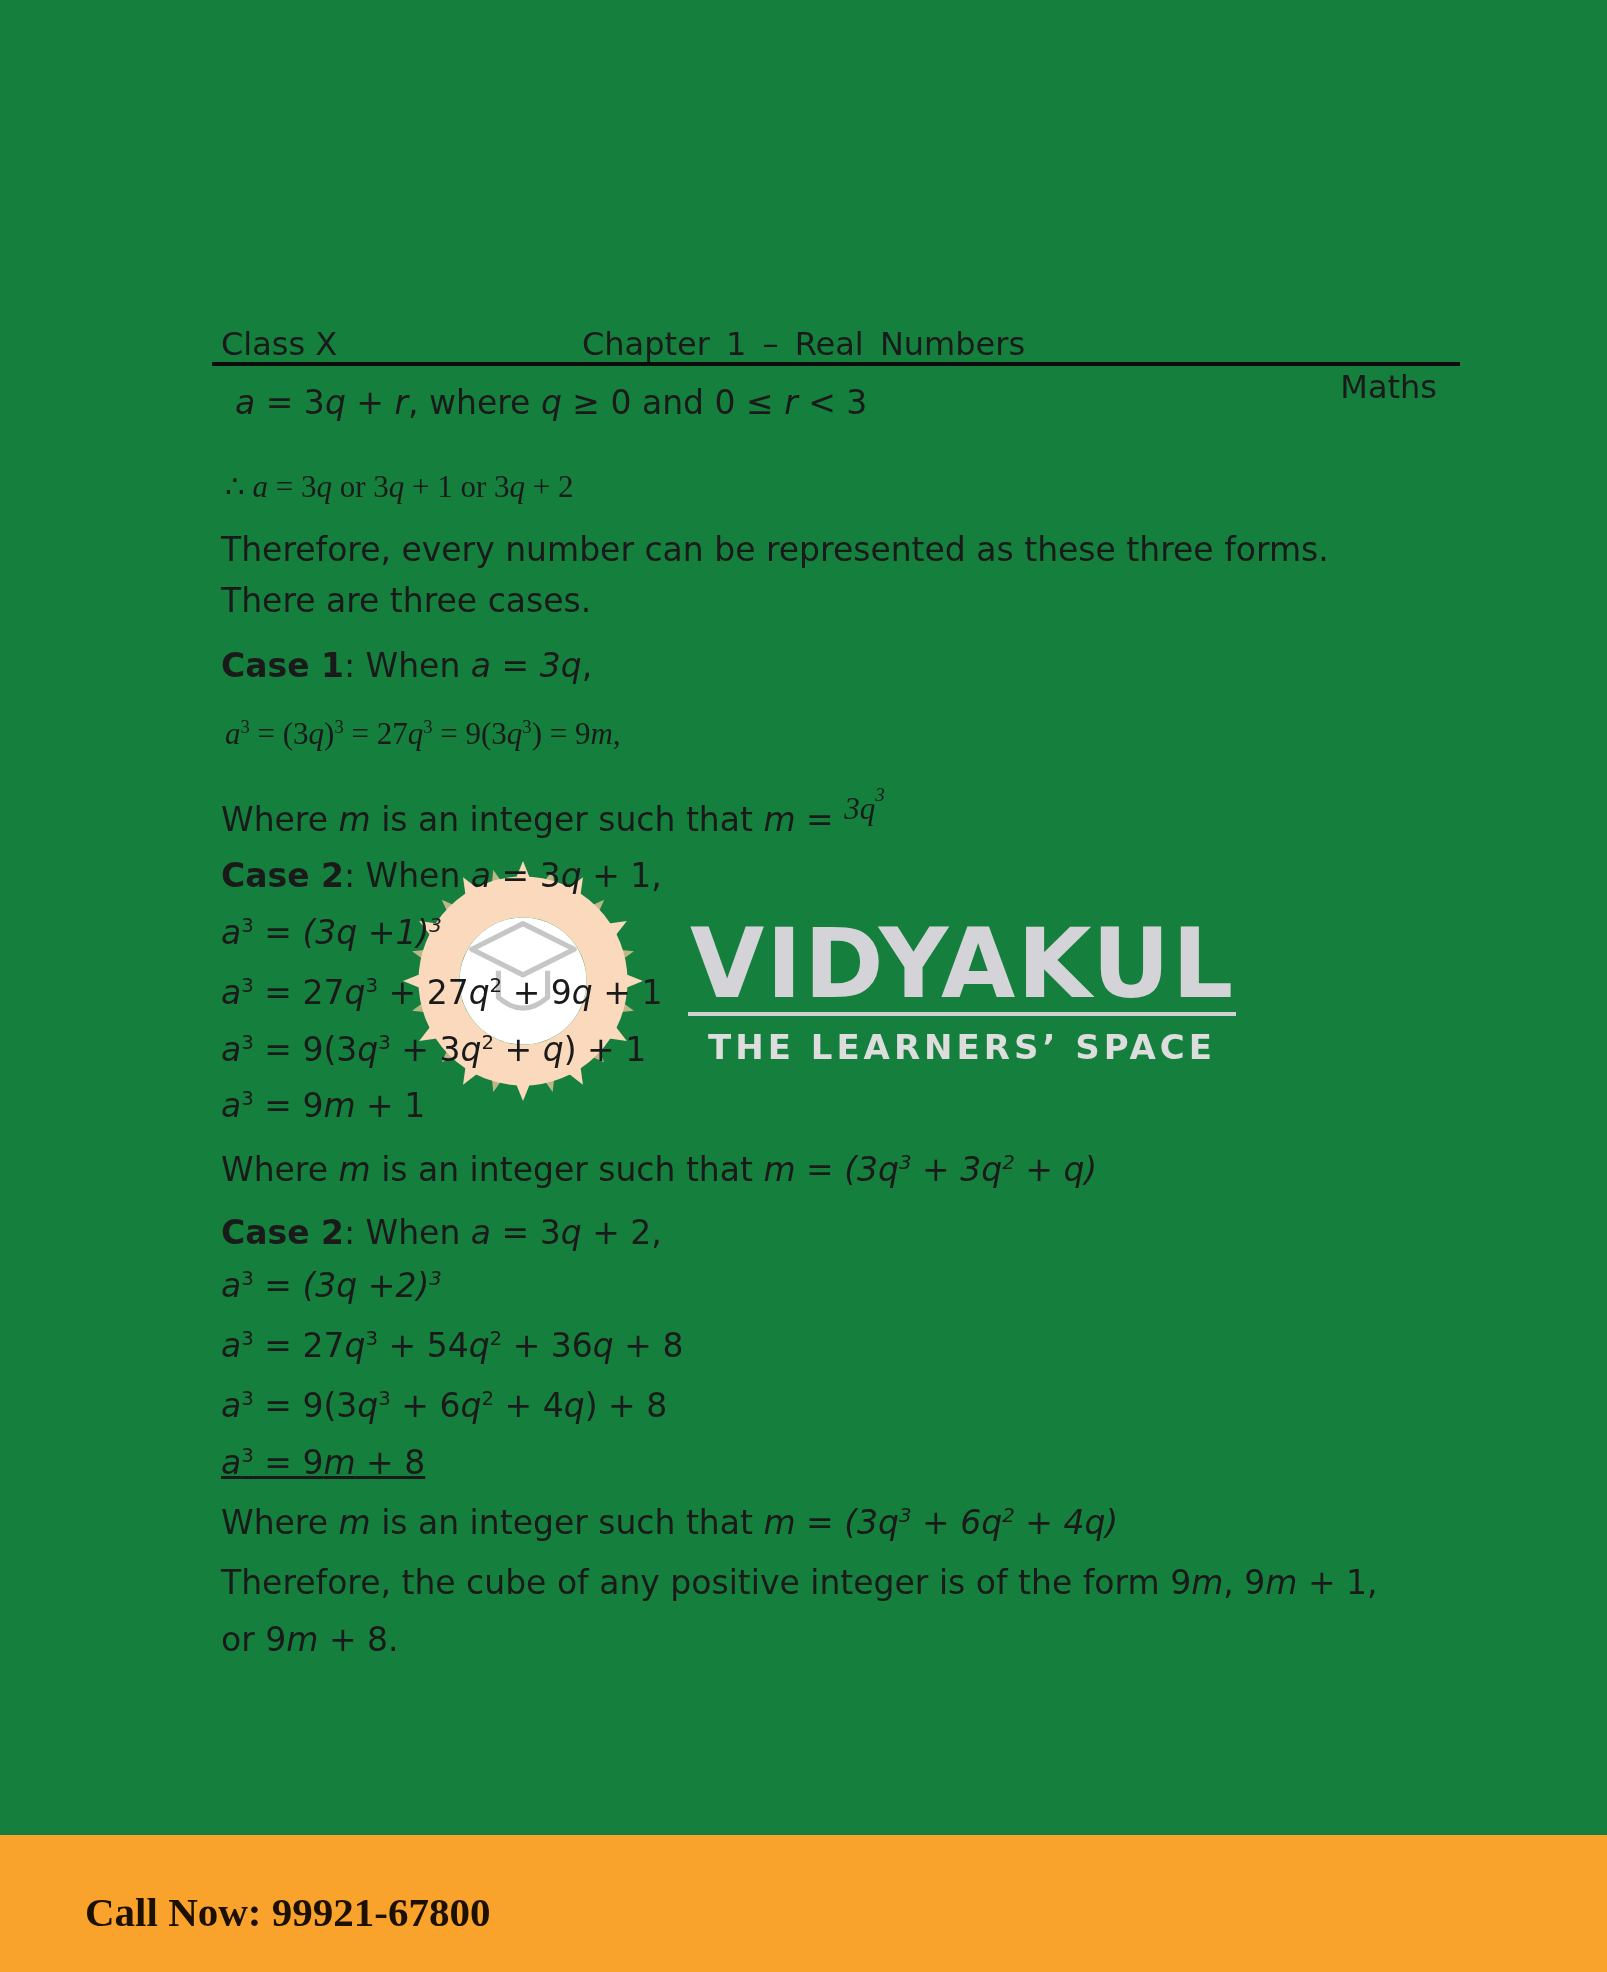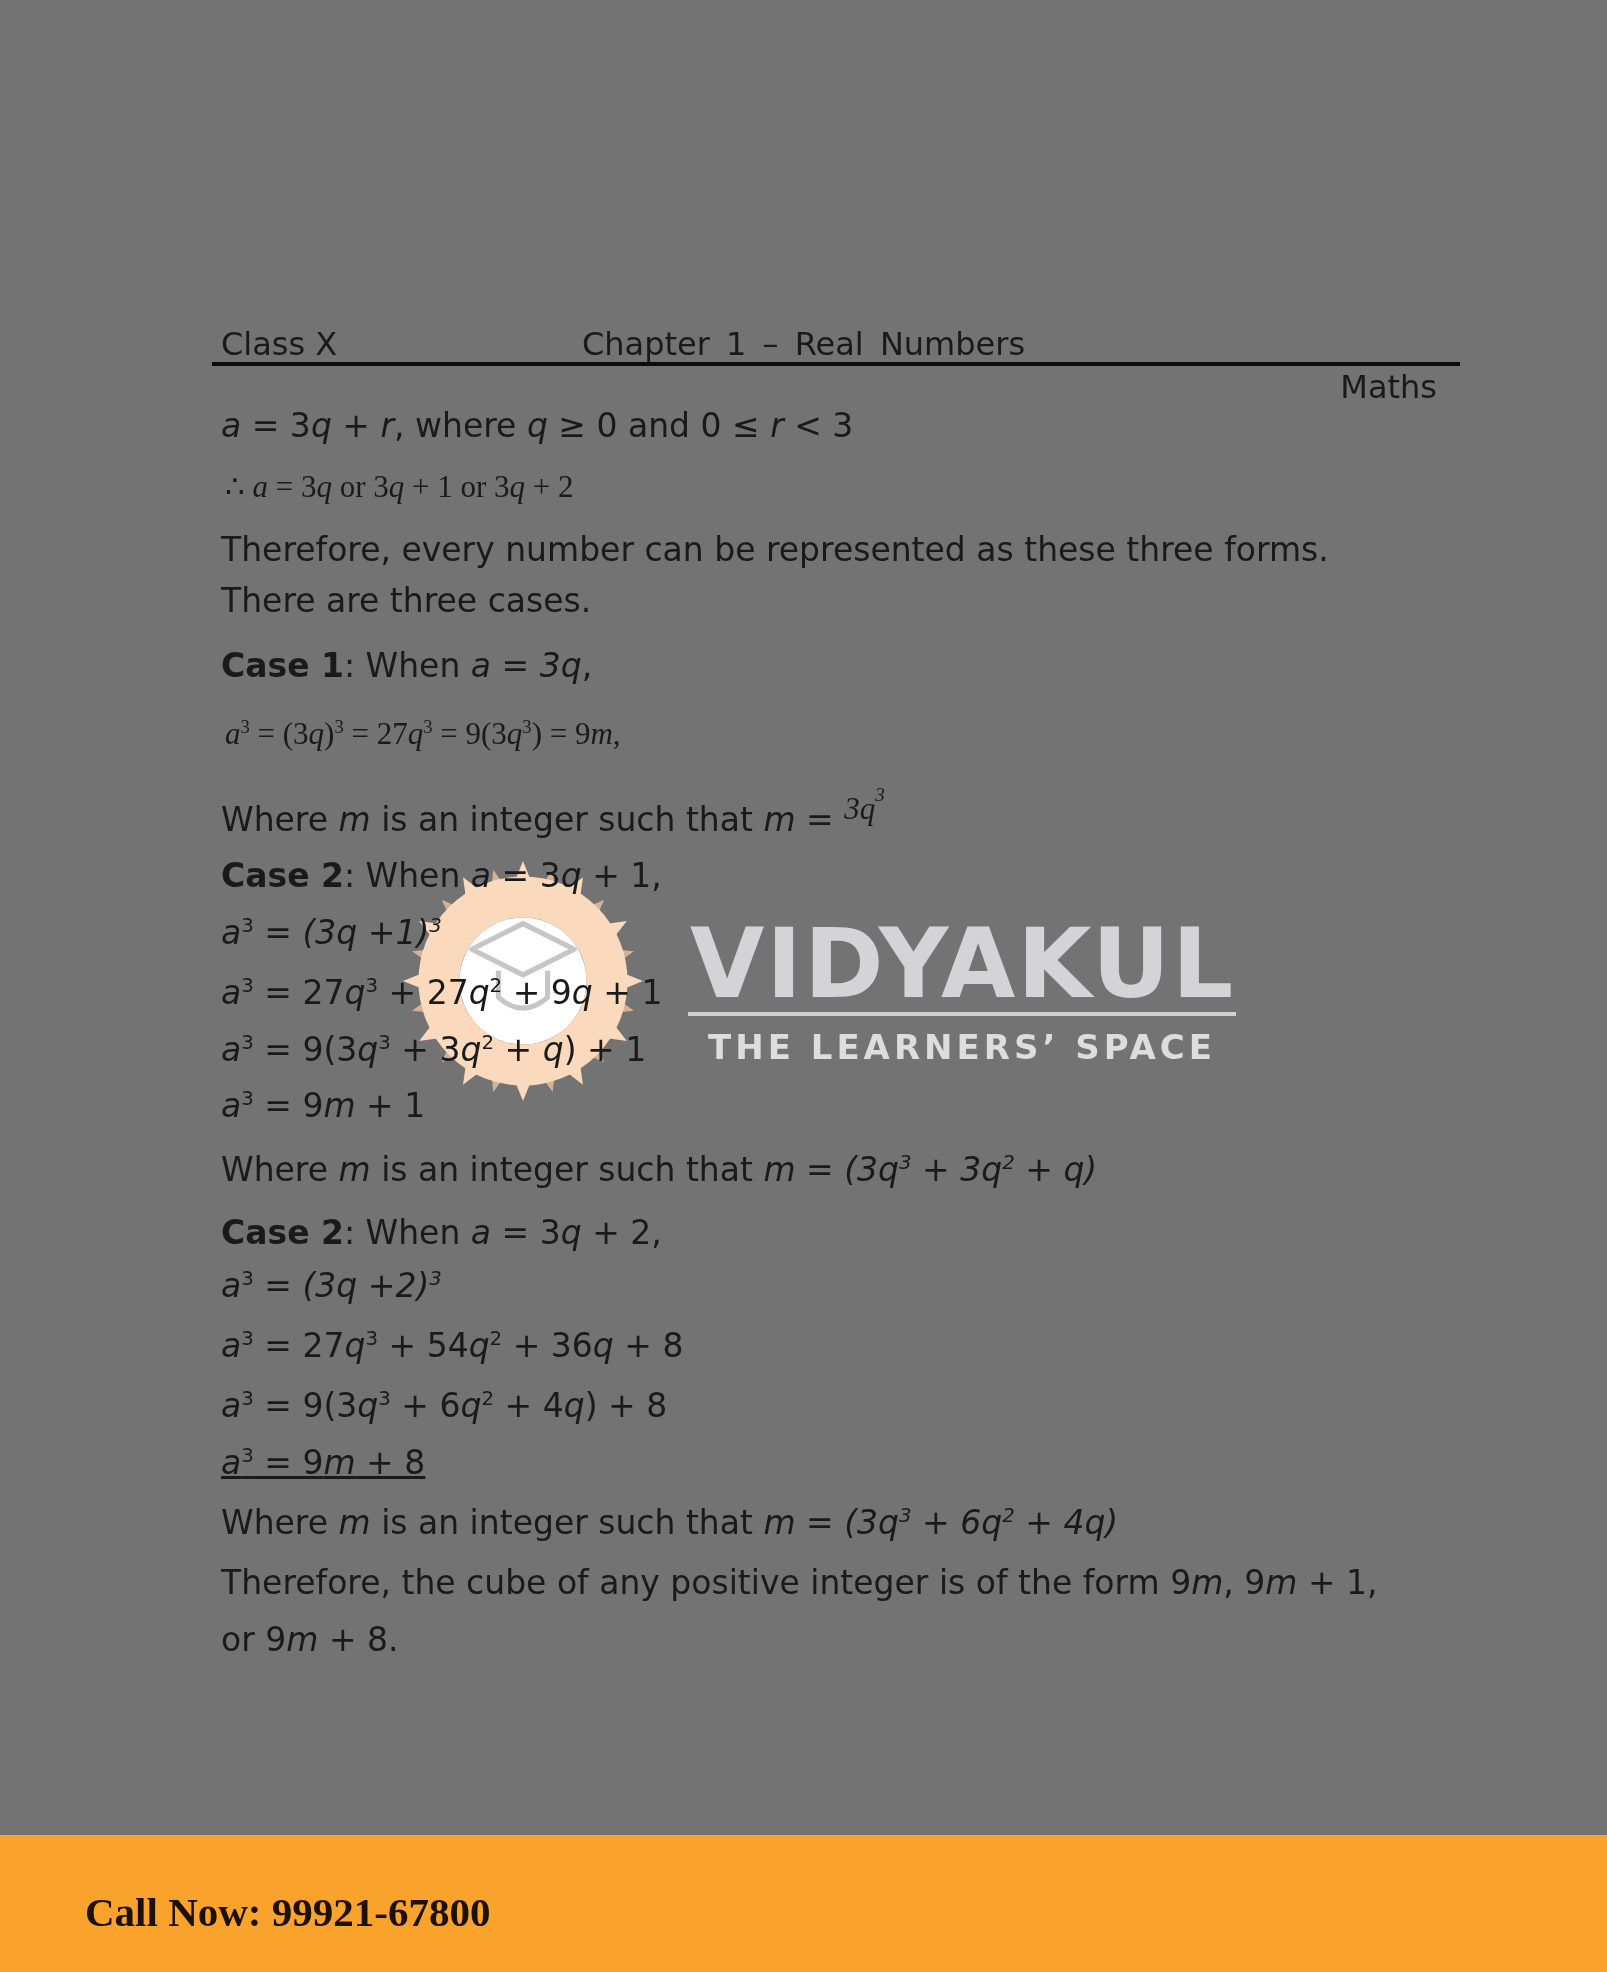--- a/index.html
+++ b/index.html
@@ -1,19 +1,19 @@
 <!DOCTYPE html>
 <html><head>
 <meta charset="utf-8">
 <style>
   html,body{margin:0;padding:0;background:#ffffff;}
   .page{
     position:relative;
     width:1607px;height:1972px;
-    background:#737373;
+    background:#15803d;
     font-family:"DejaVu Sans","Liberation Sans",sans-serif;
     color:#1a1a1a;
     overflow:hidden;
   }
   
   .hdr-left,.hdr-center,.hdr-right{
     position:absolute;top:328px;font-size:32px;line-height:1;white-space:nowrap;
   }
   .hdr-left{left:221px;}
   .hdr-center{left:0;right:0;text-align:center;word-spacing:6px;}
@@ -44,21 +44,21 @@
     font-family:"Liberation Serif","DejaVu Serif",serif;
     font-size:31px;padding-left:4px;
   }
   .line sup{font-size:60%;line-height:0;}
   .it{font-style:italic;}
   .bd{font-weight:bold;}
   .sf{font-family:"Liberation Serif","DejaVu Serif",serif;}
   .sf.raised{font-size:31px;vertical-align:12px;font-style:normal;}
   .sf.raised.it{font-style:italic;}
   sup.sf.raised{font-size:19px;vertical-align:30px;}
-  .l0{top:408px;}  .l1{top:470px;}  .l2{top:532px;}  .l3{top:583px;}
+  .l0{top:385px;margin-left:14px;}  .l1{top:470px;}  .l2{top:532px;}  .l3{top:583px;}
   .l4{top:648px;}  .l5{top:717px;}  .l6{top:792px;}  .l7{top:858px;}
   .l8{top:915px;}  .l9{top:975px;}  .l10{top:1032px;} .l11{top:1088px;}
   .l12{top:1152px;} .l13{top:1215px;} .l14{top:1268px;} .l15{top:1328px;}
   .l16{top:1388px;} .l17{top:1445px;text-decoration:underline;} .l18{top:1505px;} .l19{top:1565px;}
   .l20{top:1622px;}
   
   .footer{
     position:absolute;left:0;top:1835px;width:1607px;height:154px;
     background:#f9a32c;z-index:2;
     display:flex;align-items:center;justify-content:space-between;

